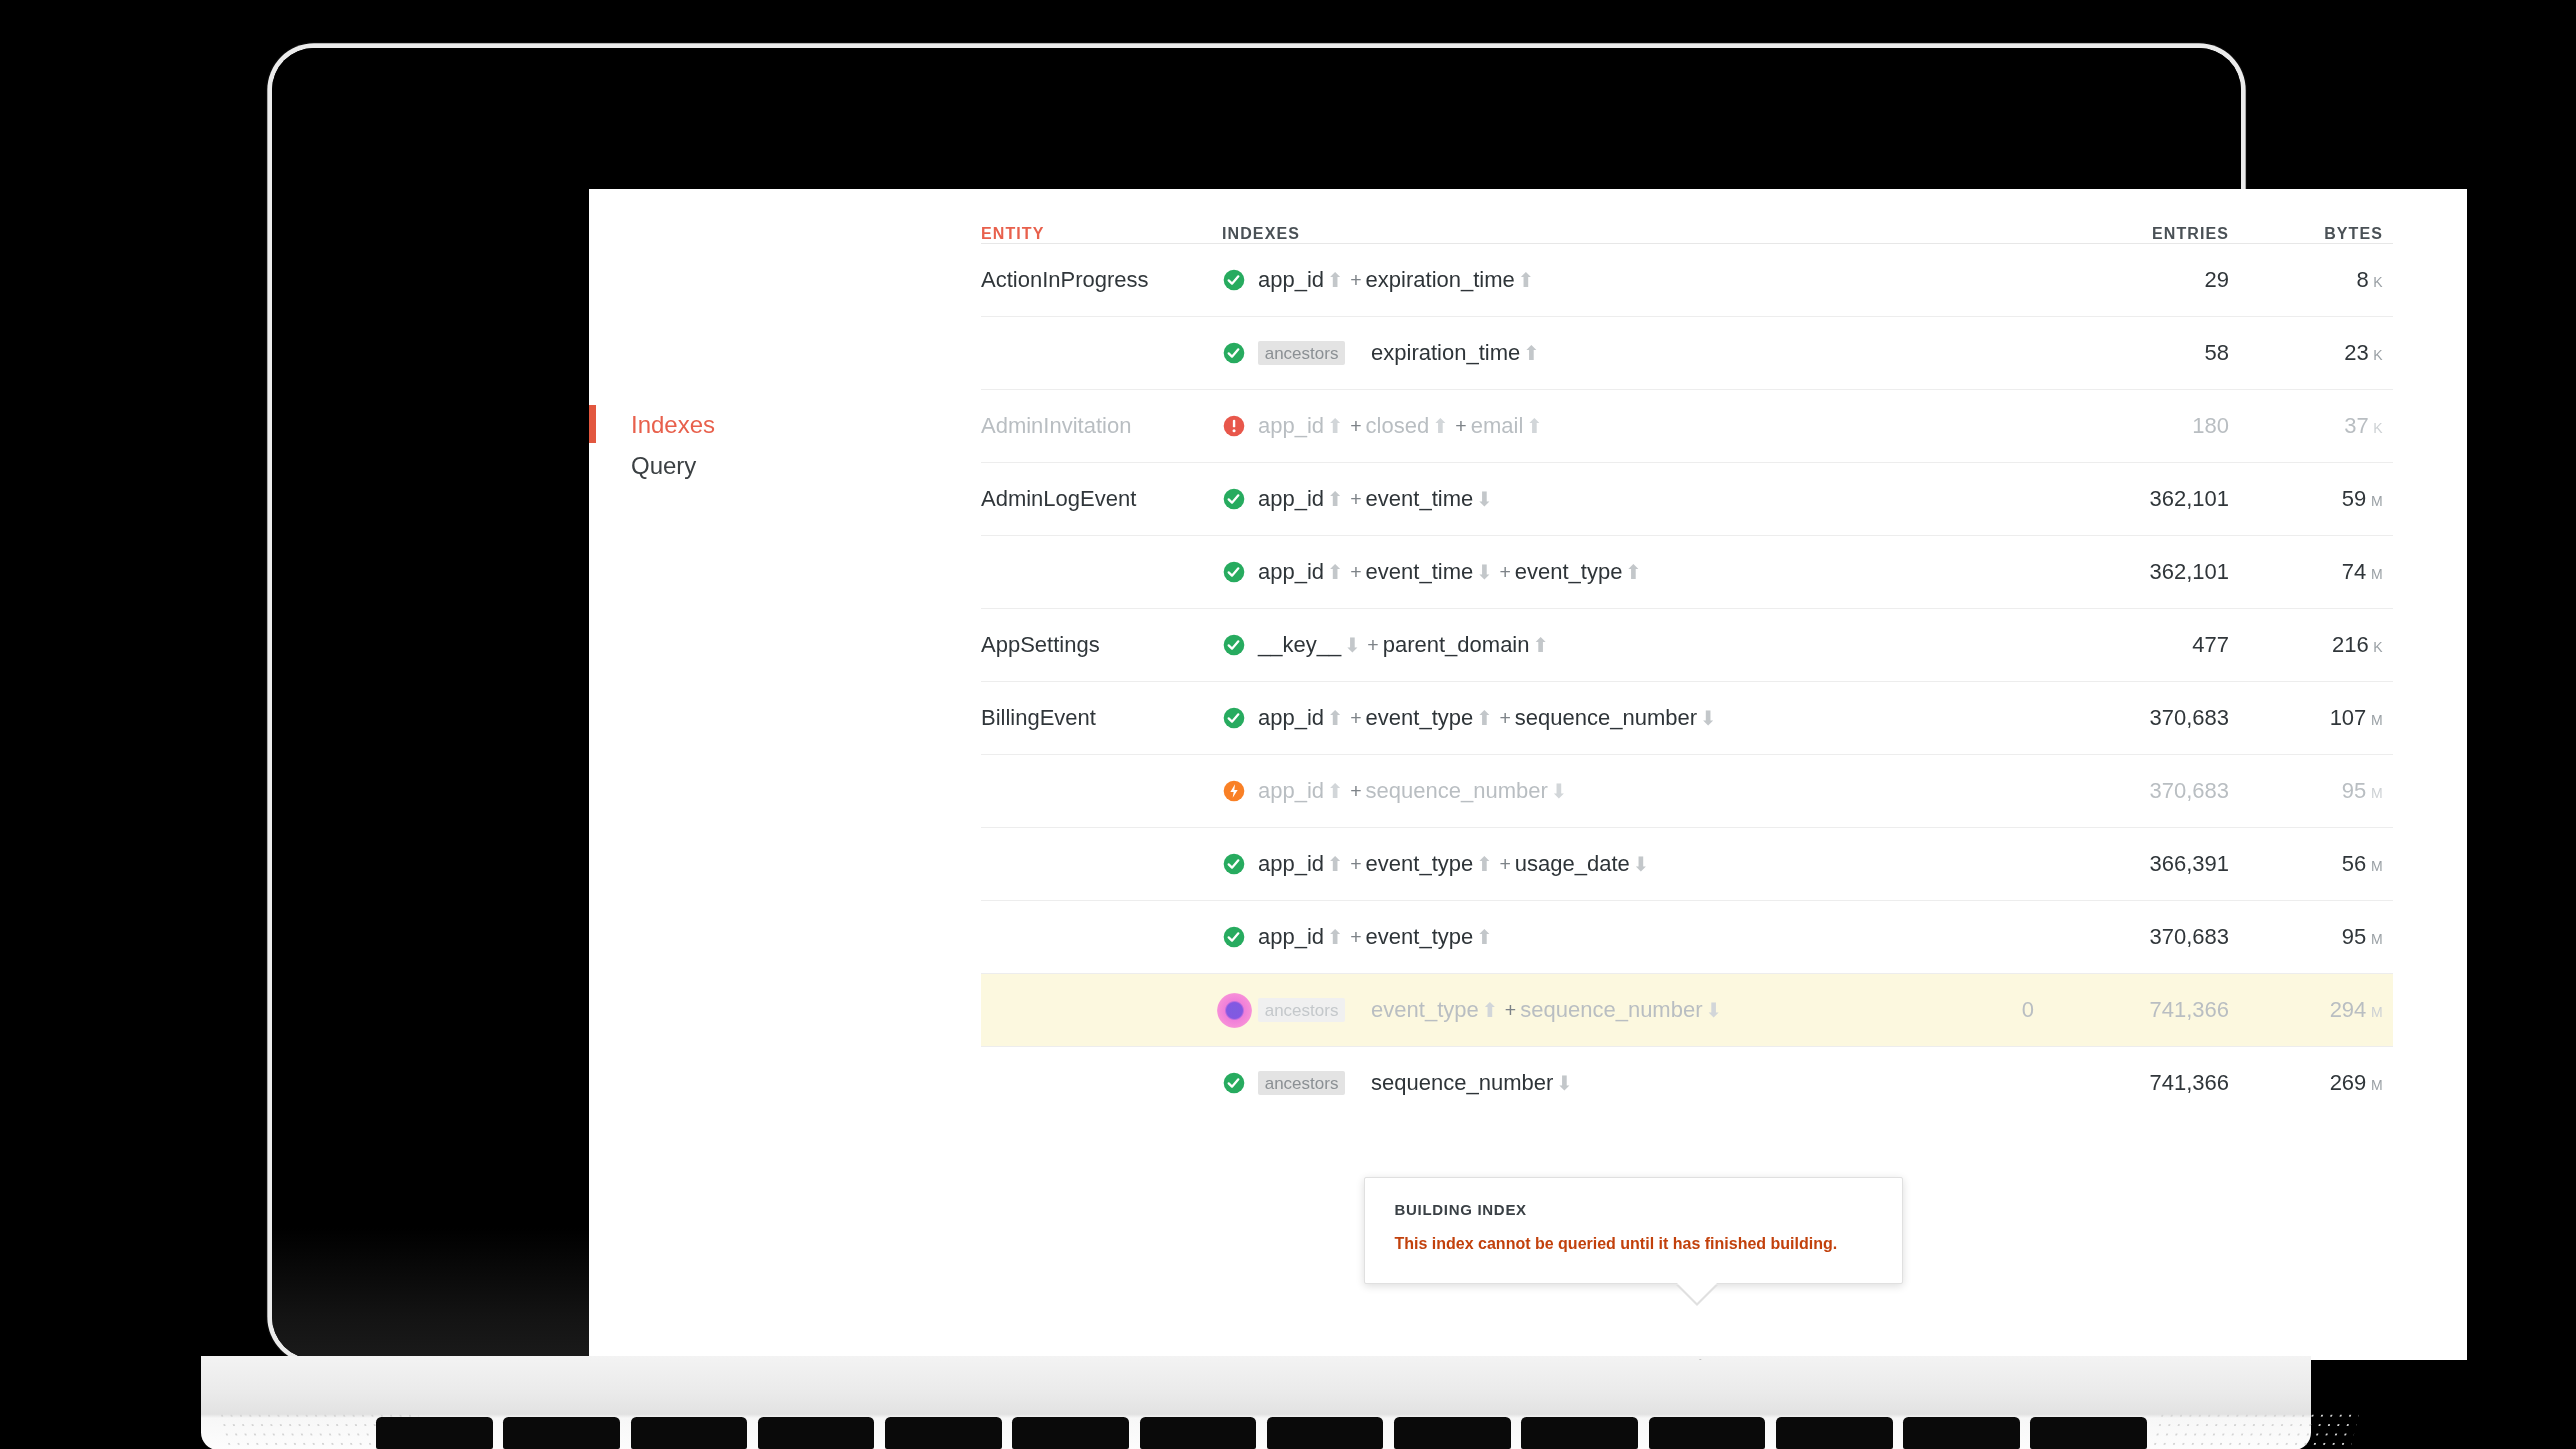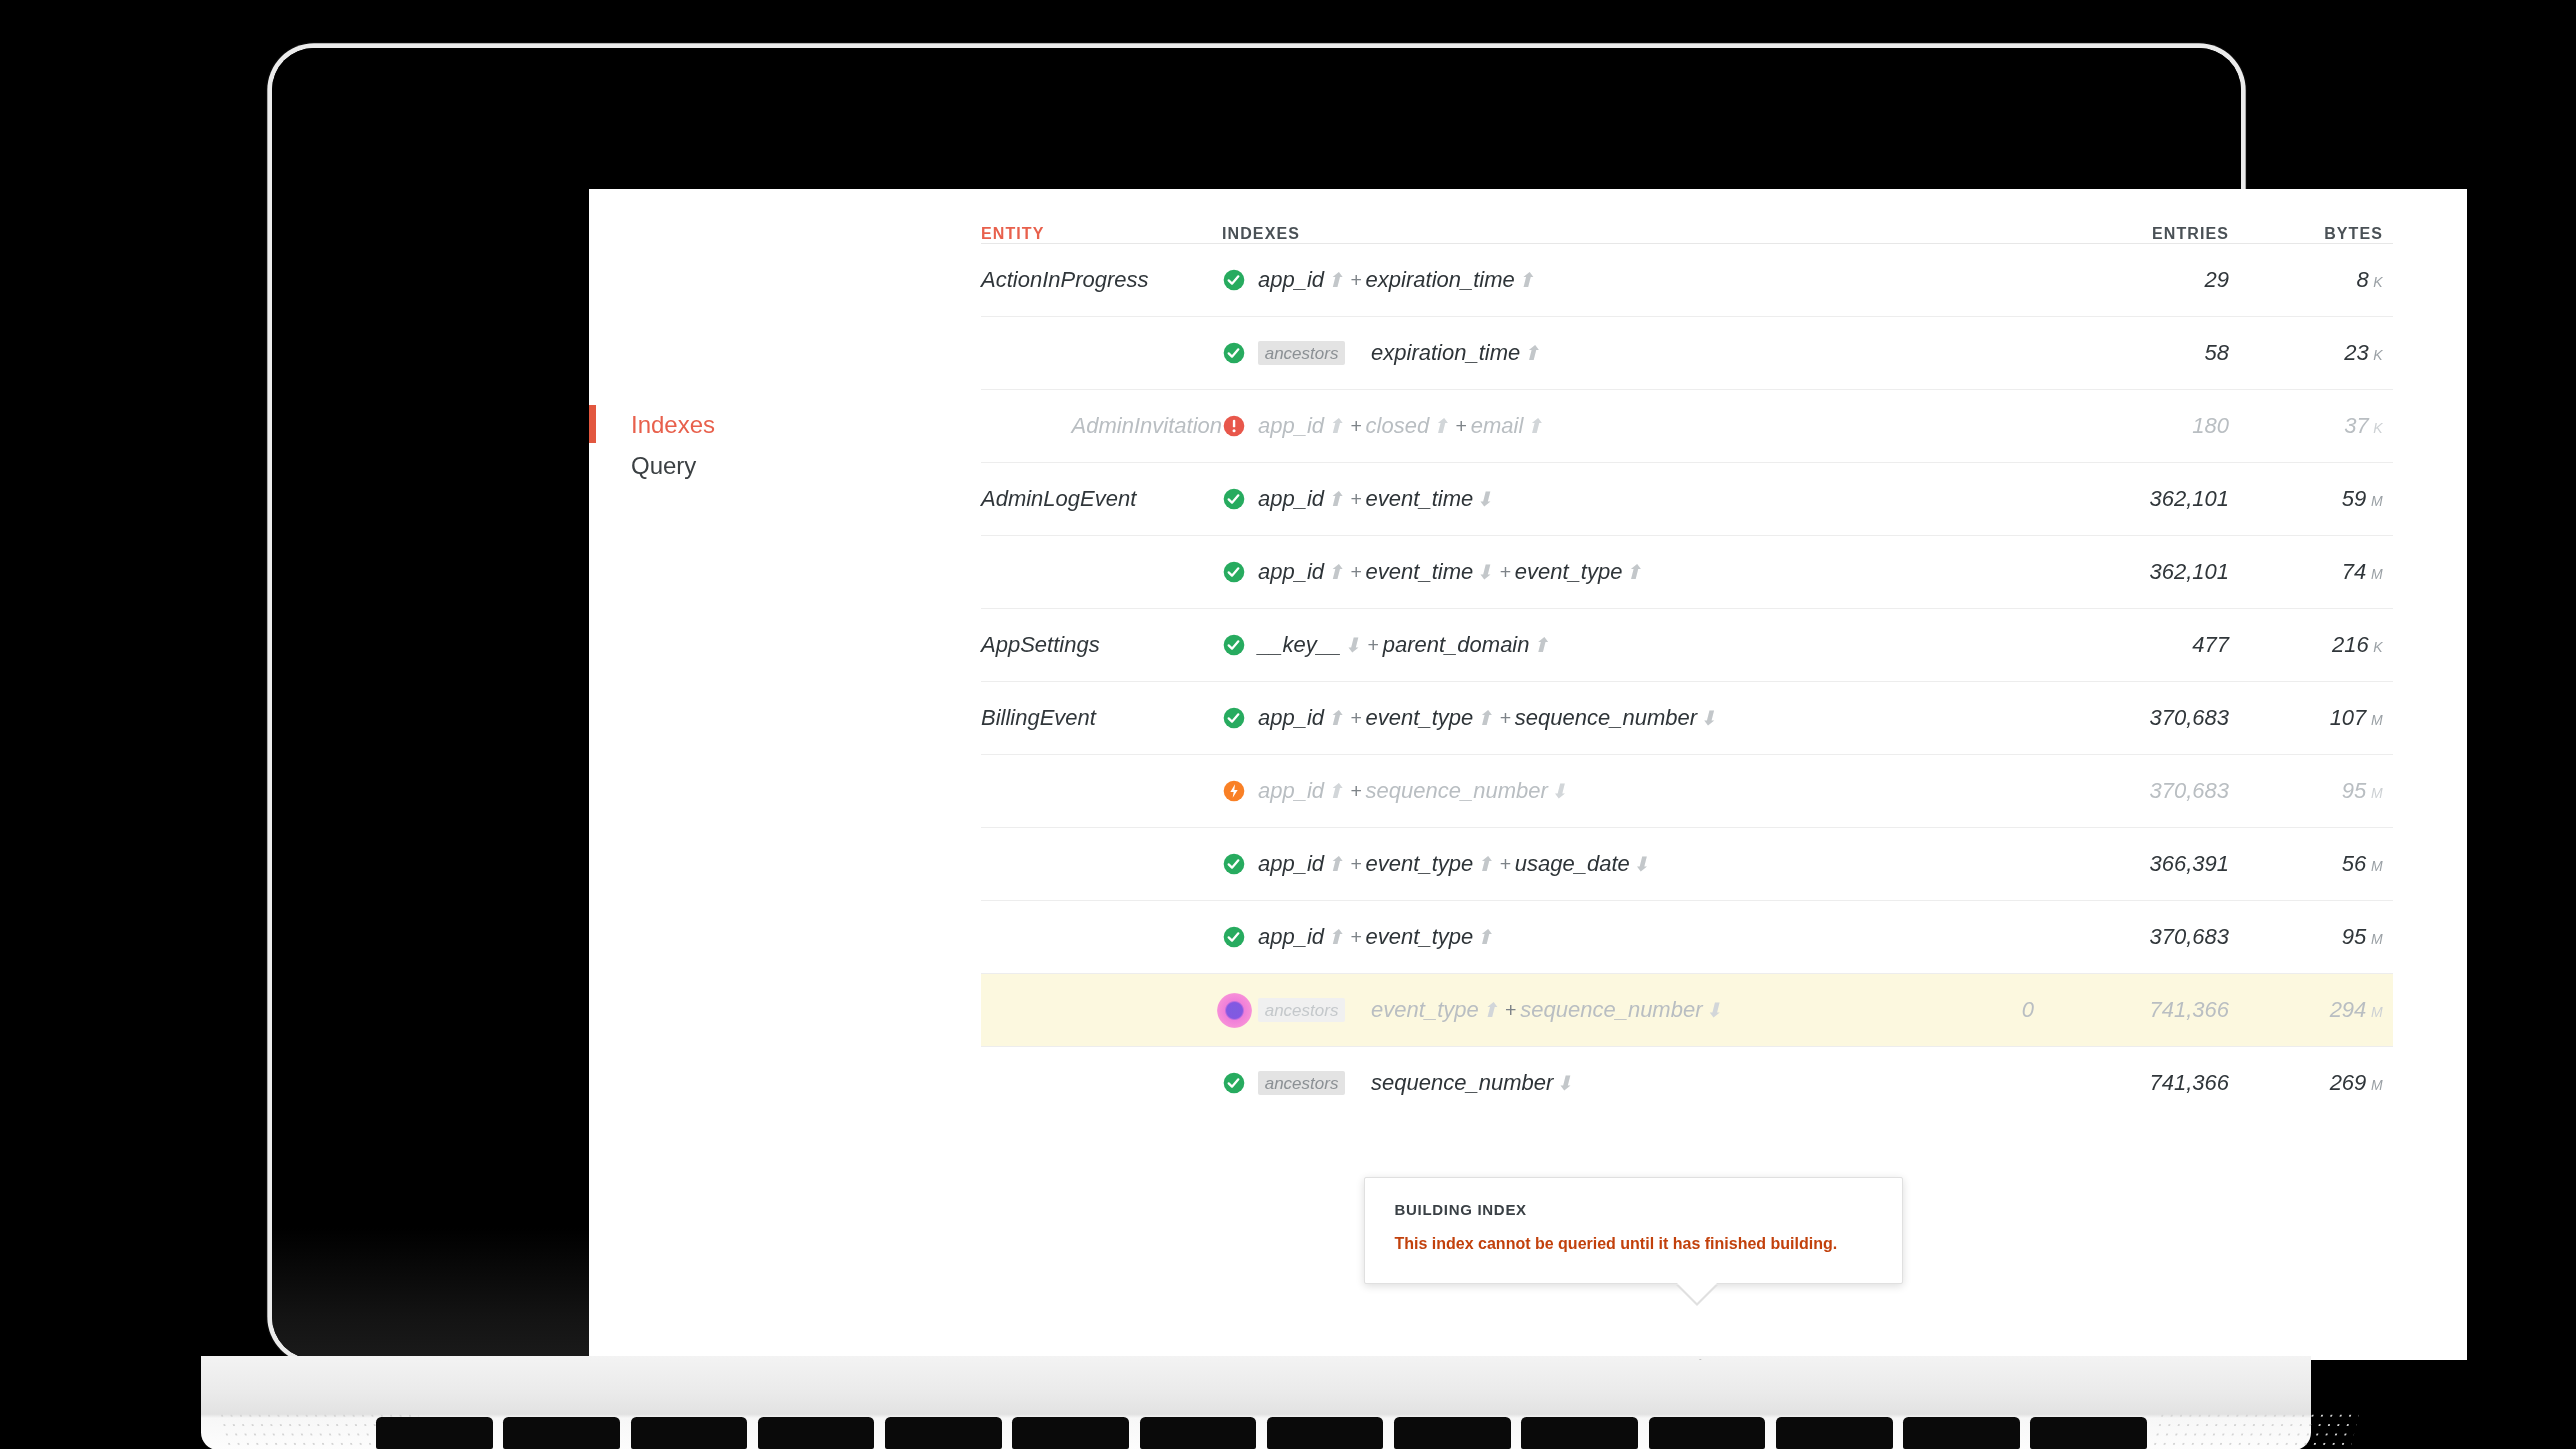--- a/index.html
+++ b/index.html
@@ -61,32 +61,32 @@
   .thead{display:flex;align-items:flex-end;height:54px;}
   .th{font-size:16px;letter-spacing:1.1px;font-weight:bold;color:#4a5156;text-transform:uppercase;}
   .th.sorted{color:#e8604c;}
 
   .col-entity{width:241px;flex:0 0 241px;}
   .col-indexes{width:718px;flex:0 0 718px;}
   .col-zero{width:94px;flex:0 0 94px;text-align:right;}
   .col-entries{width:195px;flex:0 0 195px;text-align:right;}
   .col-bytes{width:154px;flex:0 0 154px;text-align:right;}
 
-  .tr{display:flex;align-items:center;height:72px;border-top:1.3px solid #ededed;position:relative;font-style:italic;}
+  .tr{display:flex;align-items:center;height:72px;border-top:1.3px solid #ededed;position:relative;}
   .tr.first{border-top:1.3px solid #e7e7e7;}
   .tr.highlight{background:#fcf8df;}
 
   .cell-entity{font-size:22px;color:#30363a;}
   .cell-idx{display:flex;align-items:center;font-size:22px;color:#2e3438;white-space:nowrap;}
   .cell-num{font-size:22px;color:#30363a;}
   .unit{font-size:14px;color:#9aa0a5;margin-left:4.7px;letter-spacing:0.3px;}
 
   .tr.dim .cell-entity,
   .tr.dim .cell-idx,
-  .tr.dim .cell-num{color:#b9bec2;text-align:right;}
+  .tr.dim .cell-num{color:#b9bec2;}
   .tr.dim .unit{color:#cdd1d4;}
   .tr.dim .chip{color:#c4c8cb;background:#f0f0f0;}
   .tr.dim .arrow{color:#d2d6d9;}
 
   .status{
     width:24px;height:24px;flex:0 0 24px;border-radius:50%;
     margin-right:12px;position:relative;display:inline-block;
   }
   .status svg{display:block;width:24px;height:24px;}
 

